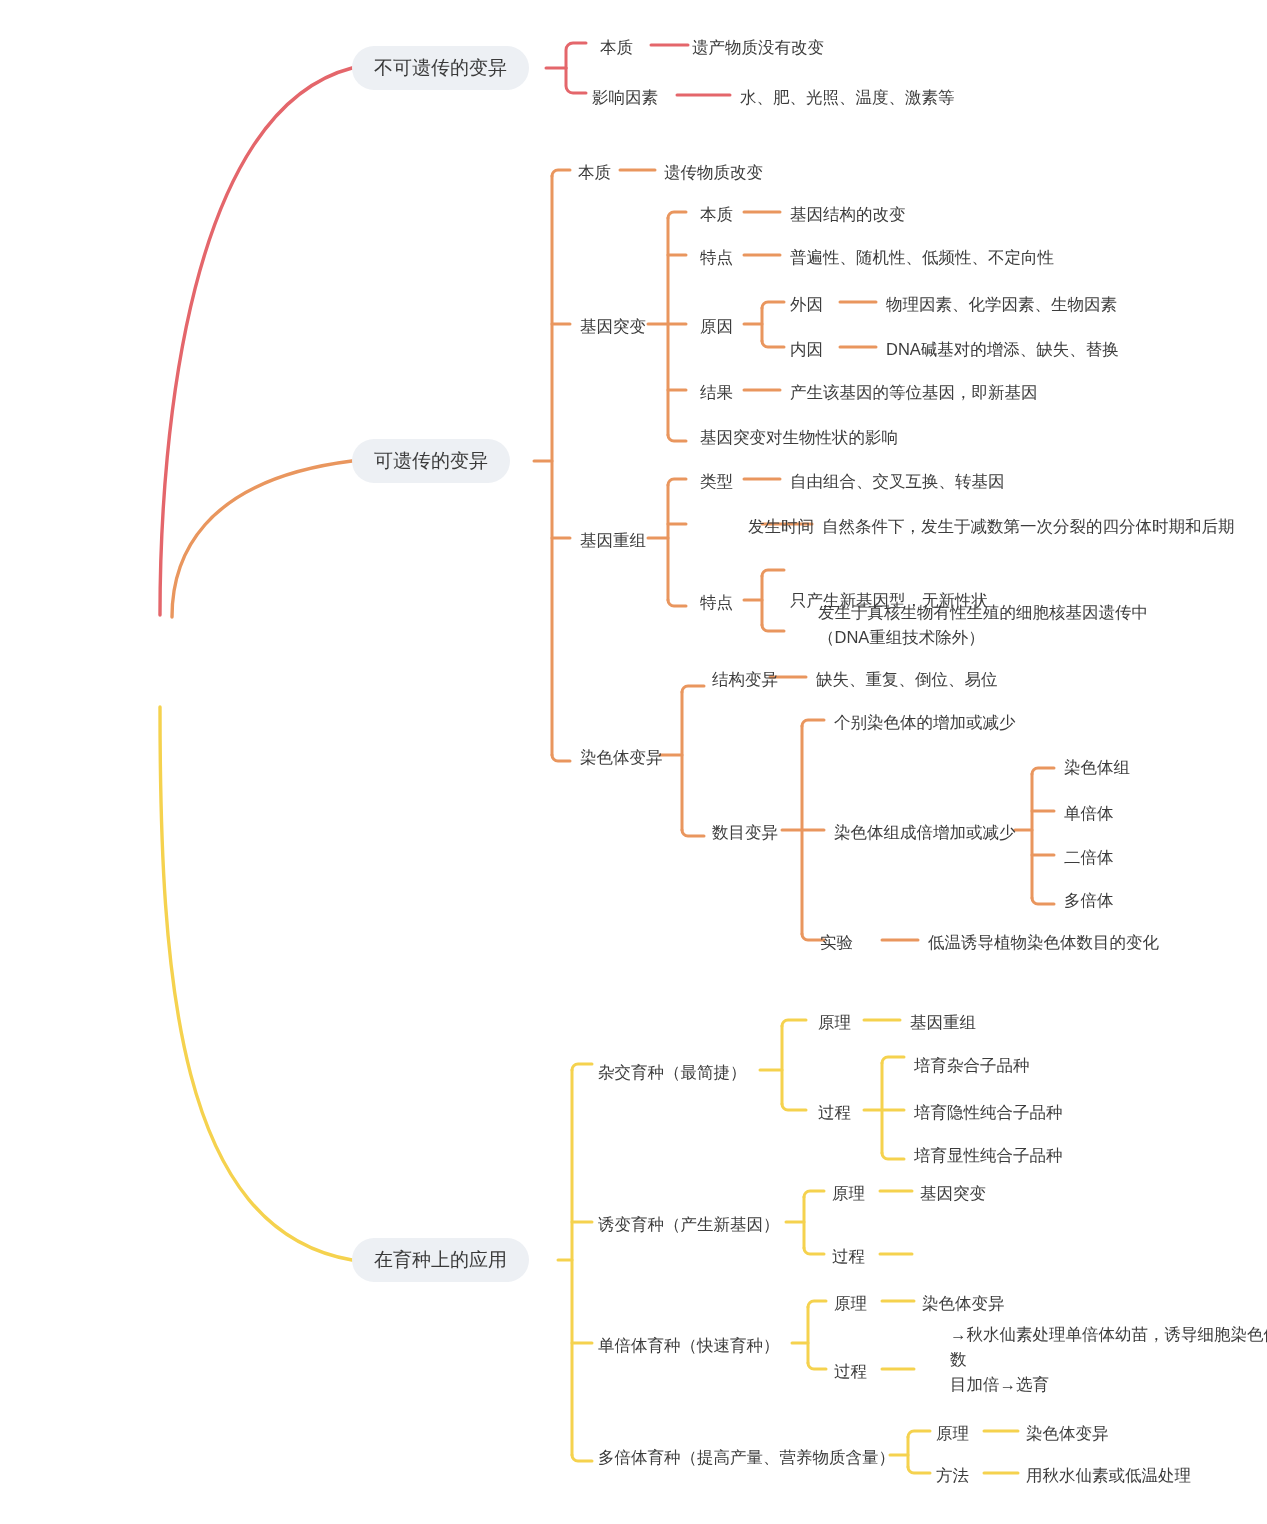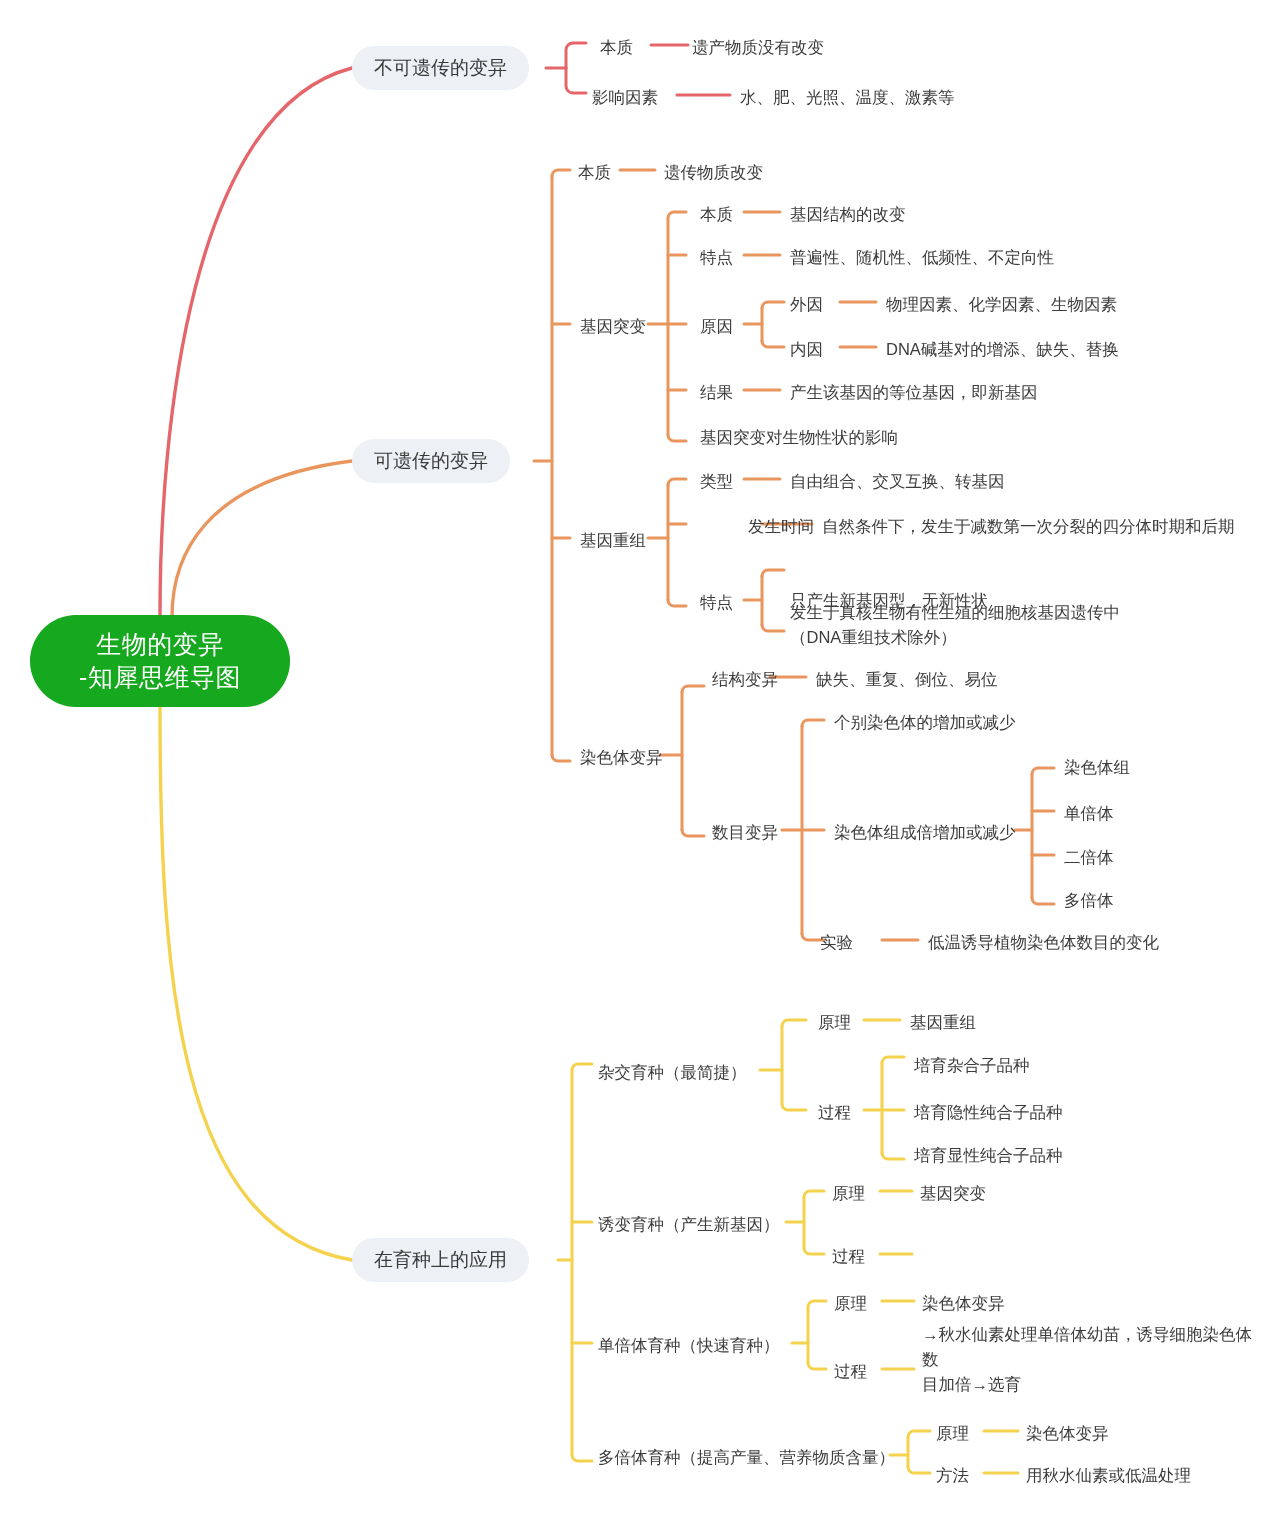--- a/index.html
+++ b/index.html
@@ -56,20 +56,21 @@
     padding:0 22px;
   }
   
   .t{
     font-size:16.5px;
     color:#3c3c3c;
   }
   .multi{
     white-space:normal;
     line-height:1.5;
+    margin-left:28px;
   }
   sub{font-size:.68em;vertical-align:-.22em;}
 </style>
 </head>
 <body>
 
 <div id="mindmap">
 
   <svg id="edges" viewBox="0 0 1267 1524" xmlns="http://www.w3.org/2000/svg">
     <g fill="none" stroke-linecap="round" stroke-linejoin="round">
@@ -188,24 +189,20 @@
 
       <path d="M890 1455 H 908" stroke="#f5d24e" stroke-width="3"></path>
       <path d="M908 1437 a6 6 0 0 1 6 -6 H 930" stroke="#f5d24e" stroke-width="3"></path>
       <path d="M908 1437 V 1467" stroke="#f5d24e" stroke-width="3"></path>
       <path d="M908 1467 a6 6 0 0 0 6 6 H 930" stroke="#f5d24e" stroke-width="3"></path>
       <path d="M984 1431 H 1018" stroke="#f5d24e" stroke-width="3"></path>
       <path d="M984 1473 H 1018" stroke="#f5d24e" stroke-width="3"></path>
     </g>
   </svg>
 
-  <div class="node root">
-    <span>生物的变异</span>
-    <span>-知犀思维导图</span>
-  </div>
 
   <div class="node pill" style="left:352px; top:46px;">
     <span>不可遗传的变异</span>
   </div>
   <div class="node t" style="left:600px; top:36px;">本质</div>
   <div class="node t" style="left:692px; top:36px;">遗产物质没有改变</div>
   <div class="node t" style="left:592px; top:86px;">影响因素</div>
   <div class="node t" style="left:740px; top:86px;">水、肥、光照、温度、激素等</div>
 
   <div class="node pill" style="left:352px; top:439px;">

